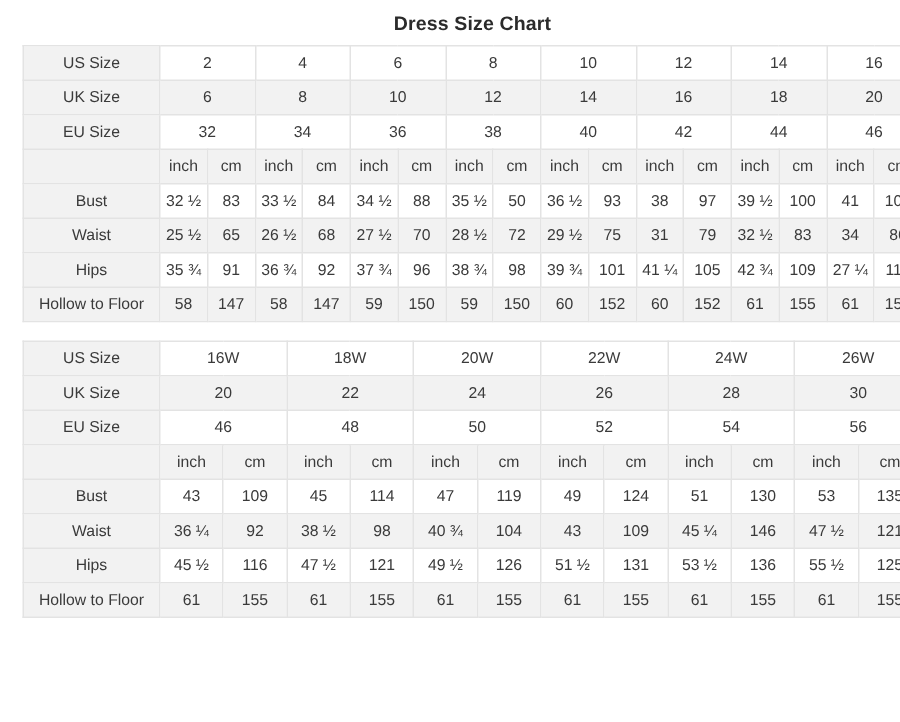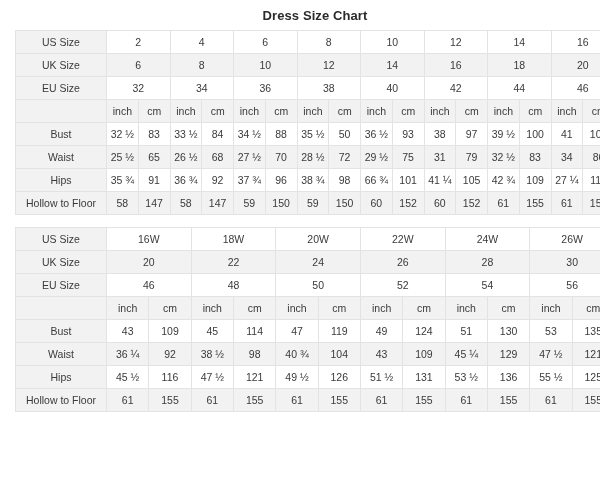--- a/index.html
+++ b/index.html
@@ -175,21 +175,21 @@
           <tr class="plain">
             <td class="rowlabel">Hips</td>
             <td>35 ¾</td>
             <td>91</td>
             <td>36 ¾</td>
             <td>92</td>
             <td>37 ¾</td>
             <td>96</td>
             <td>38 ¾</td>
             <td>98</td>
-            <td>66 ¾</td>
+            <td>39 ¾</td>
             <td>101</td>
             <td>41 ¼</td>
             <td>105</td>
             <td>42 ¾</td>
             <td>109</td>
             <td>27 ¼</td>
             <td>112</td>
           </tr>
           <tr class="shaded">
             <td class="rowlabel">Hollow to Floor</td>
@@ -280,21 +280,21 @@
             <td class="rowlabel">Waist</td>
             <td>36 ¼</td>
             <td>92</td>
             <td>38 ½</td>
             <td>98</td>
             <td>40 ¾</td>
             <td>104</td>
             <td>43</td>
             <td>109</td>
             <td>45 ¼</td>
-            <td>129</td>
+            <td>146</td>
             <td>47 ½</td>
             <td>121</td>
           </tr>
           <tr class="plain">
             <td class="rowlabel">Hips</td>
             <td>45 ½</td>
             <td>116</td>
             <td>47 ½</td>
             <td>121</td>
             <td>49 ½</td>

